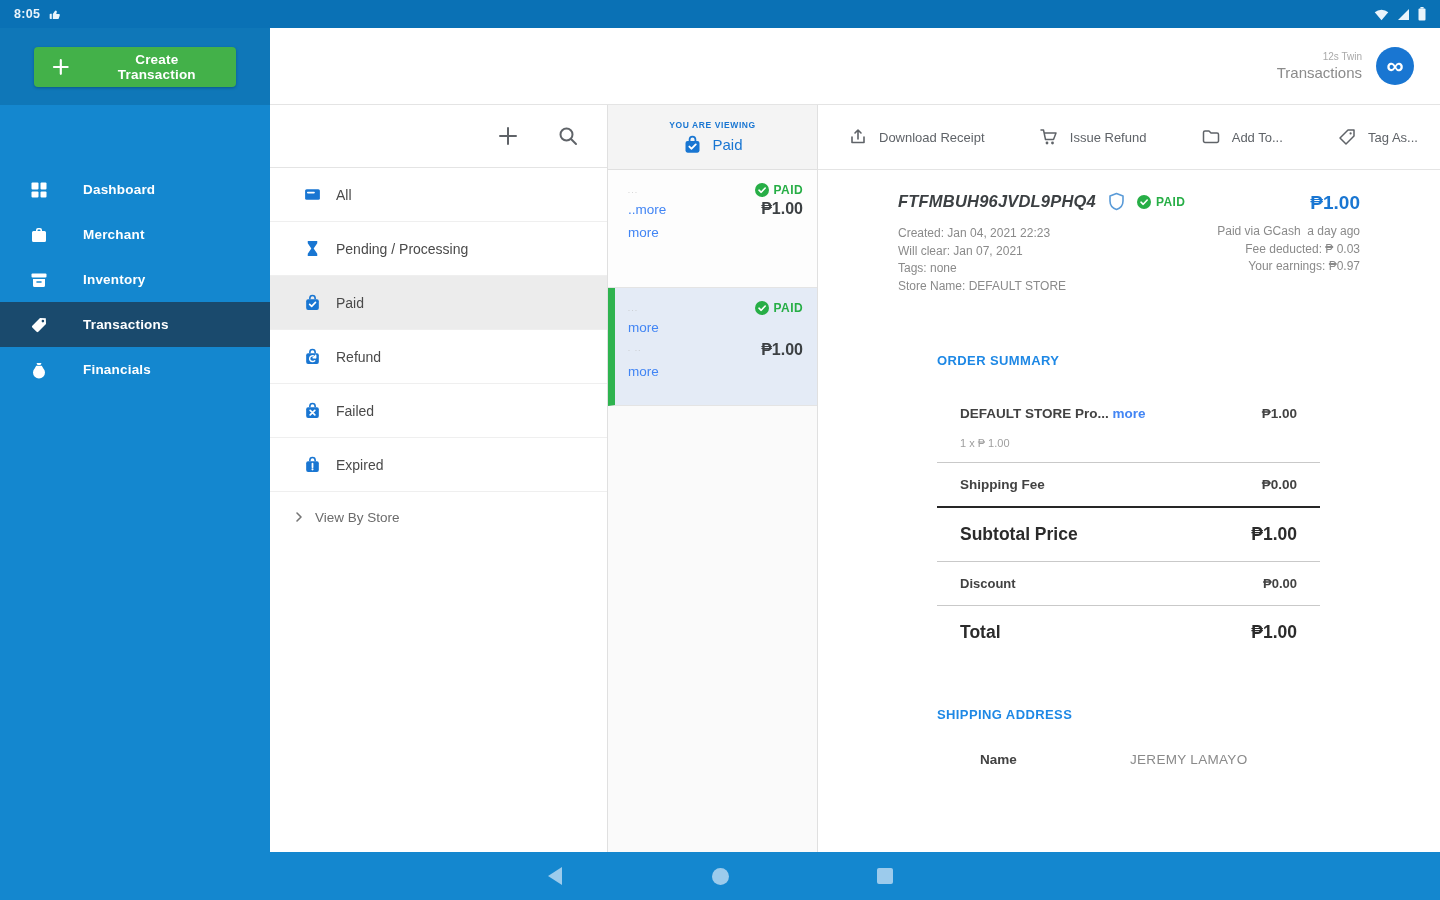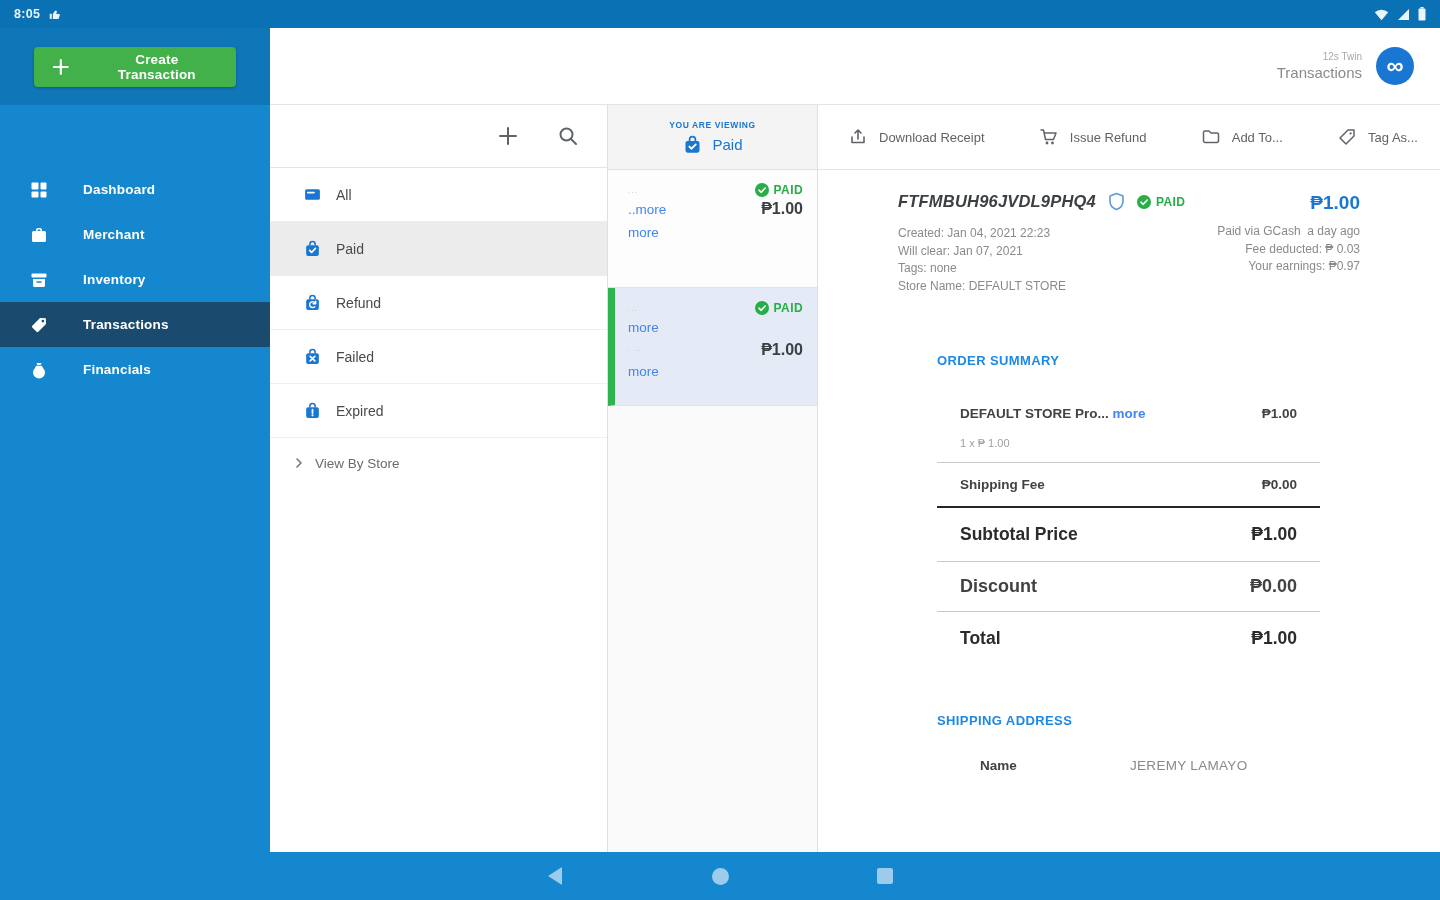--- a/index.html
+++ b/index.html
@@ -86,21 +86,21 @@
   .os-item-name { font-size:13.5px; font-weight:600; color:#424242; }
   .os-item-name .more-link { color:#4285f4; font-weight:600; cursor:pointer; }
   .os-price { font-size:13.5px; font-weight:600; color:#424242; }
   .os-qty { font-size:11px; color:#9e9e9e; margin:16px 0 0 23px; }
   .hr-thin { border:none; border-top:1px solid #c9c9c9; margin-top:13px; }
   .hr-thick { border:none; border-top:2.5px solid #262626; margin-top:0; }
   .os-row.small { padding-top:14px; padding-bottom:14px; }
   .os-lbl { font-size:13.5px; font-weight:600; color:#424242; }
   .os-row.big { padding-top:16px; padding-bottom:16px; }
   .os-row.big .os-lbl, .os-row.big .os-price { font-size:17.5px; font-weight:700; color:#2b2b2b; }
-  .os-row.discount .os-lbl, .os-row.discount .os-price { font-size:18px; }
+  .os-row.discount .os-lbl, .os-row.discount .os-price { font-size:13px; }
 
   .shipping { margin:48px 0 0 119px; width:383px; }
   .sa-row { display:flex; margin-top:30px; padding-left:23px; }
   .sa-lbl { font-size:13.5px; font-weight:700; color:#424242; width:170px;padding-left:20px; }
   .sa-val { font-size:13.5px; color:#8a8a8a; letter-spacing:.3px; }
 
   
   .navbar { height:48px; flex:none; background:#1487cf; display:flex; align-items:center; justify-content:center; gap:125px; }
   .nav-btn { width:40px; height:34px; display:flex; align-items:center; justify-content:center; cursor:pointer; }
   .nav-back { width:0; height:0; border-top:9px solid transparent; border-bottom:9px solid transparent; border-right:14px solid #9ccbec; }
@@ -230,20 +230,28 @@
           <div class="filter-row">
             <span class="f-ic">
               <svg width="19" height="19" viewBox="0 0 18 18">
                   <rect x="2" y="4" width="14" height="10" rx="1.5" fill="#1976d2"></rect>
                   <path d="M4.5 7.2h6" stroke="#fff" stroke-width="1.5" stroke-linecap="round"></path>
                 </svg>
             </span>
             <span class="f-lbl">All</span>
           </div>
 
+          <div class="filter-row">
+            <span class="f-ic">
+              <svg width="19" height="19" viewBox="0 0 18 18">
+                  <path fill="#1976d2" d="M4.5 2h9v2l-3.4 5 3.4 5v2h-9v-2l3.4-5-3.4-5z"></path>
+                </svg>
+            </span>
+            <span class="f-lbl">Pending / Processing</span>
+          </div>
 
           <div class="filter-row selected">
             <span class="f-ic">
               <svg width="19" height="19" viewBox="0 0 18 18">
                   <path d="M6.5 6V4.8a2.5 2.5 0 0 1 5 0V6" stroke="#1976d2" stroke-width="1.5" fill="none"></path>
                   <rect x="3" y="6" width="12" height="10" rx="1.8" fill="#1976d2"></rect>
                   <polyline points="6.3,10.8 8.2,12.6 11.8,8.9" stroke="#fff" stroke-width="1.6" fill="none" stroke-linecap="round" stroke-linejoin="round"></polyline>
                 </svg>
             </span>
             <span class="f-lbl">Paid</span>

